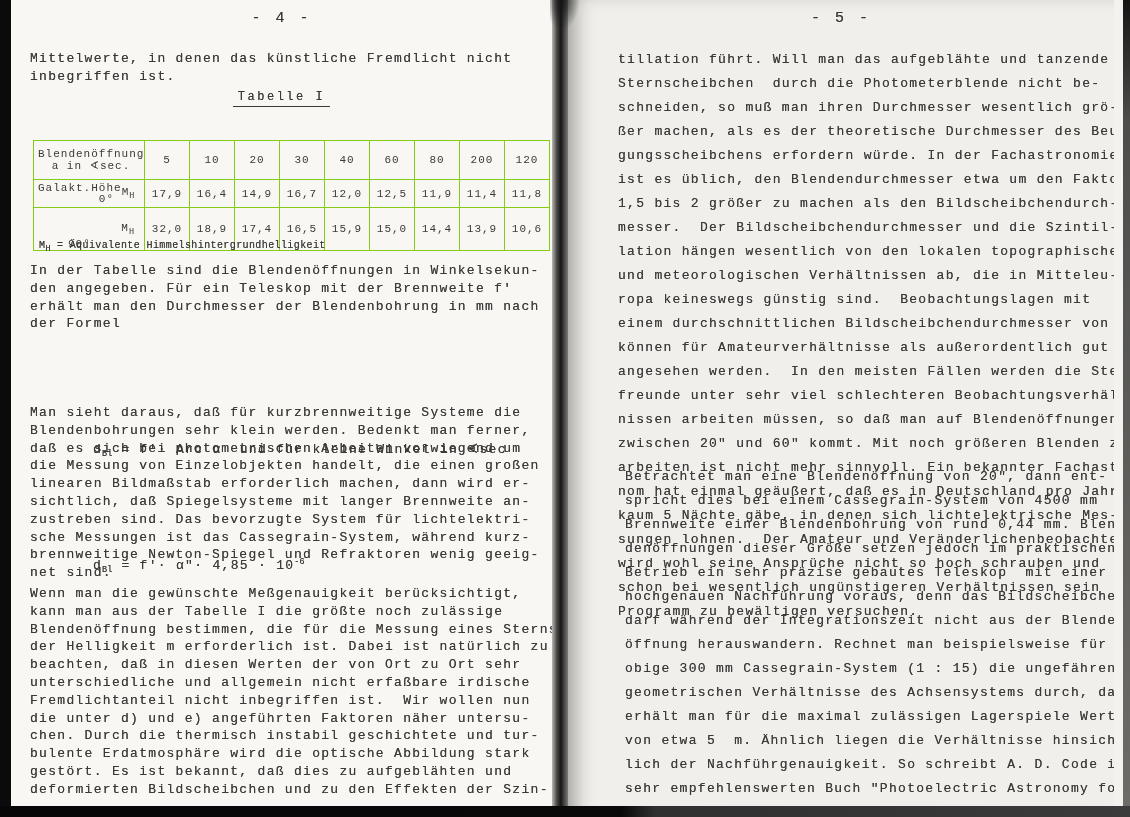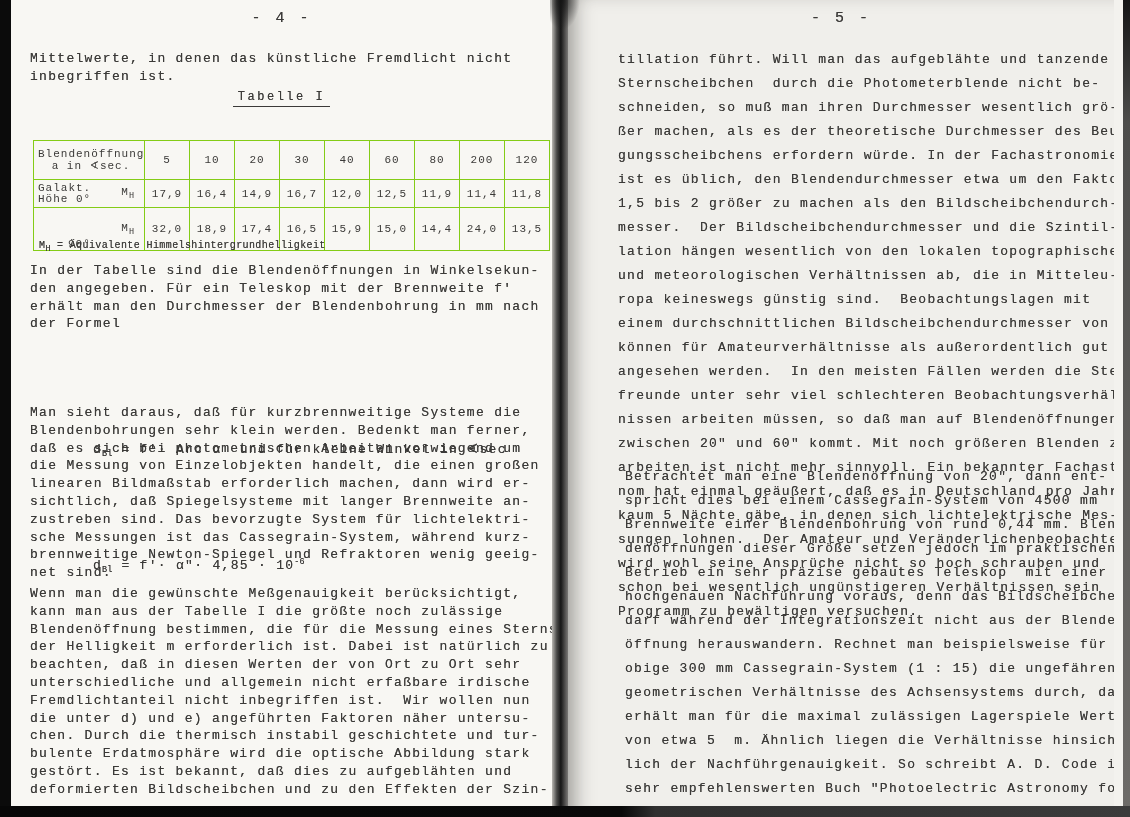--- a/index.html
+++ b/index.html
@@ -32,21 +32,21 @@
   .tbl-title span{letter-spacing:2.5px;border-bottom:1.5px solid #3b3a38;padding:0 5px 2px;}
   table.blende{position:absolute;top:140px;left:22px;width:517px;
           border-collapse:collapse;table-layout:fixed;}
   table.blende td{border:1px solid #84cc16;text-align:center;font-size:11px;
           letter-spacing:1px;padding:0;height:27px;}
   table.blende tr.hdr td{height:38px;}
   td.lblcell{font-size:10px;letter-spacing:0.3px;text-align:left;}
   .hdr-lbl{padding-left:4px;line-height:12px;}
   .hdr-lbl div:last-child{text-align:center;font-family:Liberation Mono, monospace;}
   .lbl-flex{display:flex;align-items:center;justify-content:space-between;padding:0 10px 0 4px;}
-  .lbl-stack{display:flex;flex-direction:column;line-height:11px;}
+  .lbl-stack{display:flex;flex-direction:row;line-height:11px;}
   .lbl-indent{padding-left:30px;margin-top:30px;}
   sub{font-size:8.5px;vertical-align:-3px;letter-spacing:0;}
   sup{font-size:8.5px;vertical-align:5px;letter-spacing:0;}
   .footnote{position:absolute;top:240px;left:28px;font-size:10px;letter-spacing:0.4px;}
   .formulas{position:absolute;left:82px;top:360px;font-size:13px;letter-spacing:1.3px;
           line-height:36px;white-space:pre;}
 </style>
 </head>
 <body>
 
@@ -120,22 +120,22 @@
             <span><span>M</span><sub>H</sub></span>
           </div>
         </td>
         <td>32,0</td>
         <td>18,9</td>
         <td>17,4</td>
         <td>16,5</td>
         <td>15,9</td>
         <td>15,0</td>
         <td>14,4</td>
-        <td>24,0</td>
-        <td>13,5</td>
+        <td>13,9</td>
+        <td>10,6</td>
       </tr>
     </tbody>
       </table>
 
     <div class="footnote txt">
       <span>M</span><sub>H</sub><span> = Äquivalente Himmelshintergrundhelligkeit</span>
     </div>
 
     <div class="para txt" style="left:19px;top:262px;">In der Tabelle sind die Blendenöffnungen in Winkelsekun-
 den angegeben. Für ein Teleskop mit der Brennweite f'

